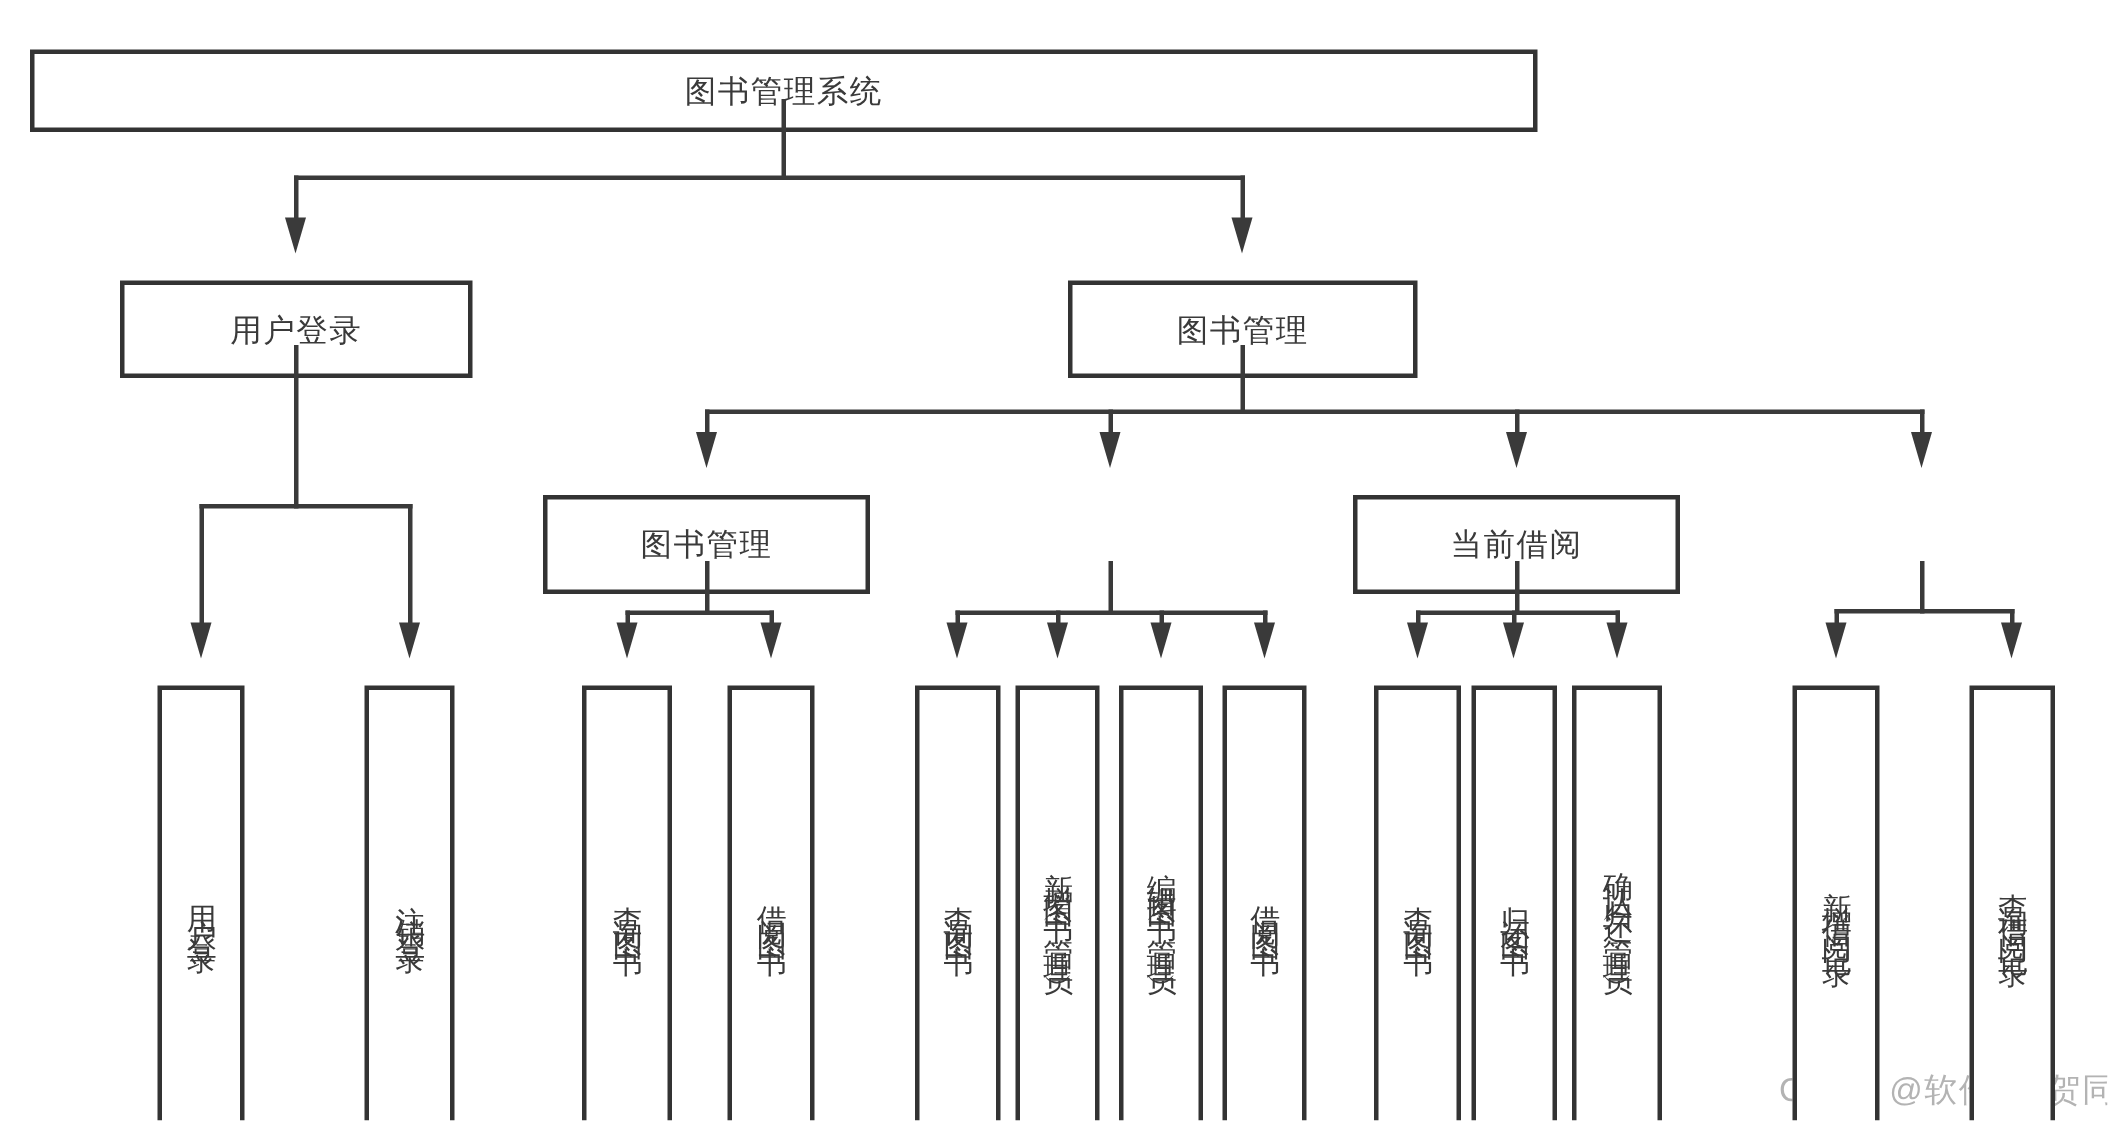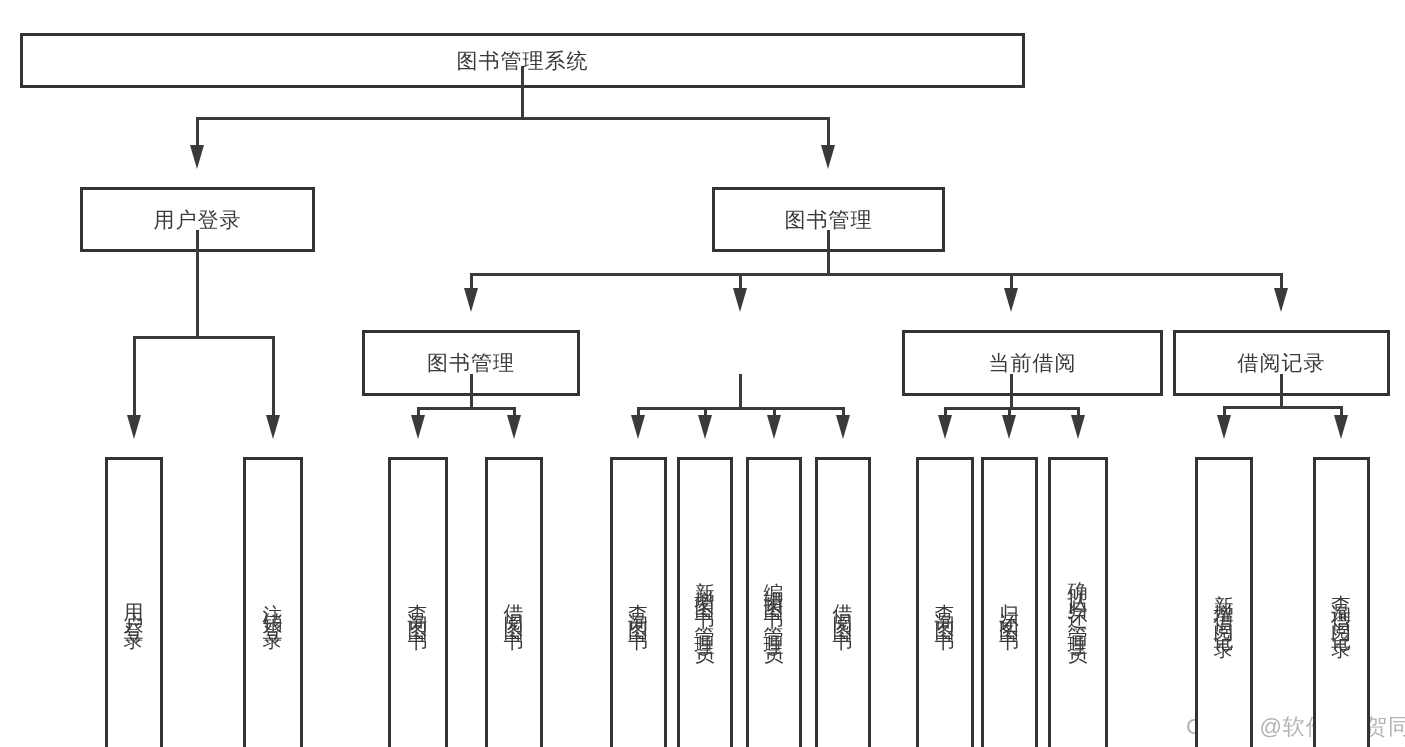--- a/index.html
+++ b/index.html
@@ -62,25 +62,22 @@
     </div>
     <div class="box hbox" style="left: 80px; top: 167px; width: 235px; height: 65px;">
       <span>用户登录</span>
     </div>
     <div class="box hbox" style="left: 712px; top: 167px; width: 233px; height: 65px;">
       <span>图书管理</span>
     </div>
     <div class="box hbox" style="left: 362px; top: 310px; width: 218px; height: 66px;">
       <span>图书管理</span>
     </div>
-    <div class="box hbox" style="left: 902px; top: 310px; width: 261px; height: 66px; text-align: center;">
+    <div class="box hbox" style="left: 902px; top: 310px; width: 218px; height: 66px; text-align: center;">
       <span>当前借阅</span>
-    </div>
-    <div class="box hbox" style="left: 1173px; top: 310px; width: 217px; height: 66px;">
-      <span>借阅记录</span>
     </div>
     <div class="box vbox" style="left: 105px; top: 437px; width: 58px; height: 298px;">
       <span>用户登录</span>
     </div>
     <div class="box vbox" style="left: 243px; top: 437px; width: 60px; height: 298px;">
       <span>注销登录</span>
     </div>
     <div class="box vbox" style="left: 388px; top: 437px; width: 60px; height: 298px;">
       <span>查询图书</span>
     </div>

